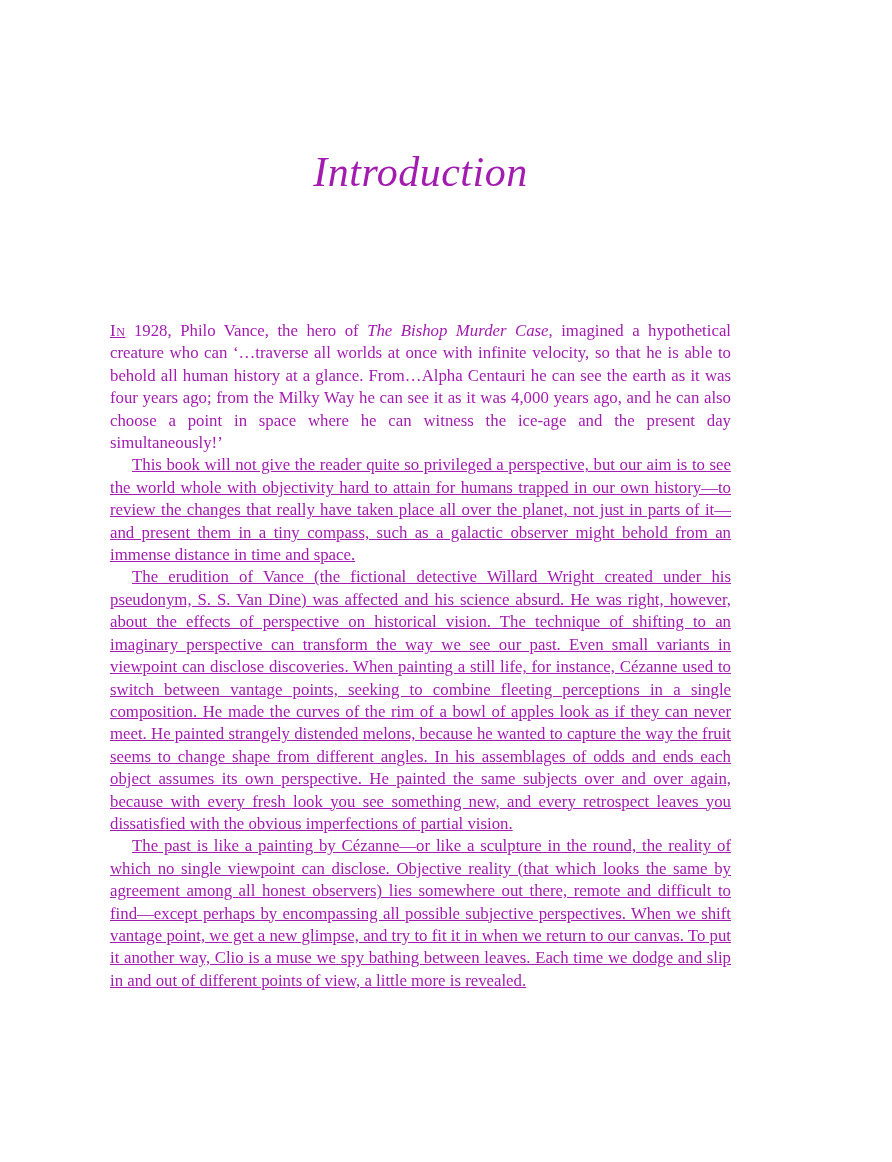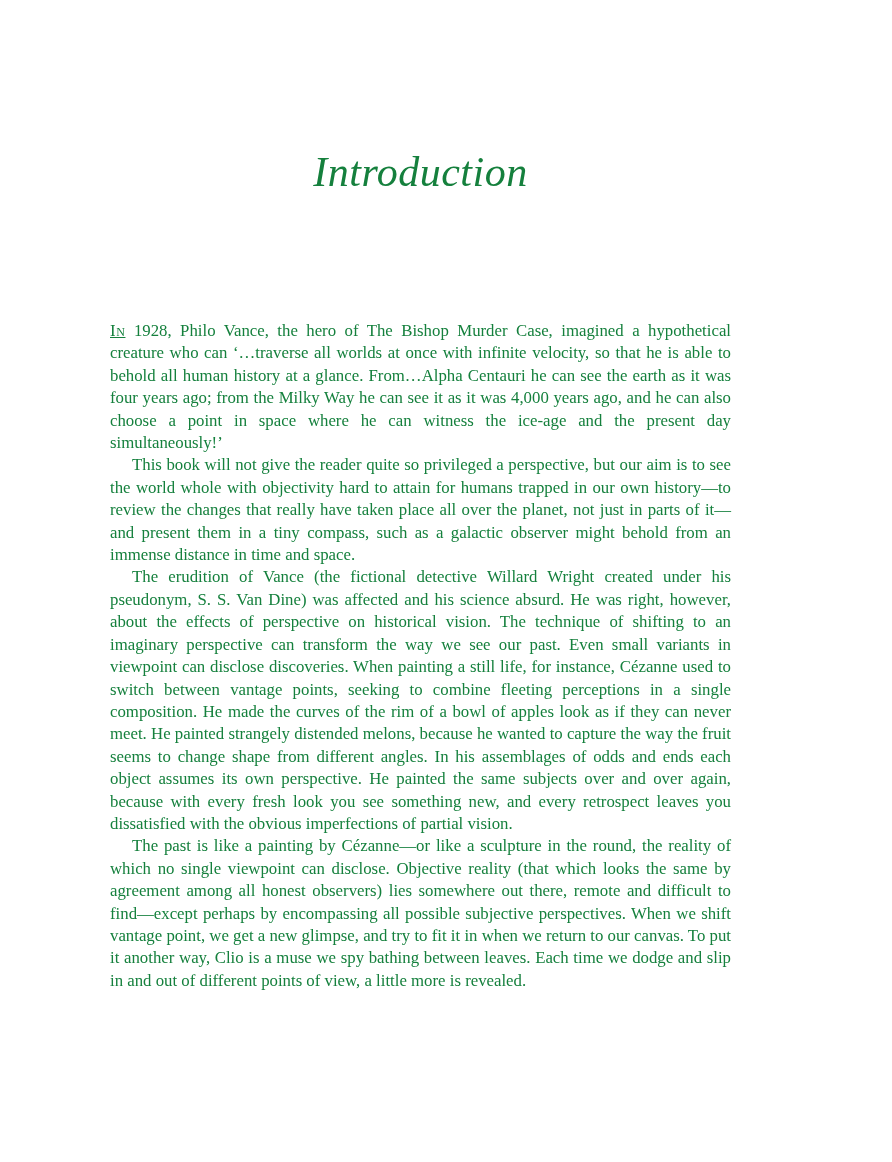--- a/index.html
+++ b/index.html
@@ -6,21 +6,21 @@
     margin: 0;
     padding: 0;
     background: #ffffff;
   }
   .page {
     position: relative;
     width: 892px;
     height: 1162px;
     background: #ffffff;
     font-family: "Liberation Serif", serif;
-    color: #15803d;
+    color: #a21caf;
     overflow: hidden;
   }
   .title {
     position: absolute;
     top: 148px;
     left: 110px;
     width: 621px;
     margin: 0;
     text-align: center;
     font-style: italic;
@@ -37,27 +37,29 @@
     font-size: 16.8px;
     line-height: 22.4px;
     text-align: justify;
   }
   .text-block p {
     margin: 0;
     padding: 0;
   }
   .text-block p.indent {
     text-indent: 22px;
+    text-decoration: underline;
   }
   .seg-smallcaps {
     font-variant: small-caps;
     letter-spacing: 0.6px;
     text-decoration: underline;
   }
   .seg-italic {
+    font-style: italic;
   }
 </style>
 </head>
 <body>
 
 <div class="page">
   <h1 class="title">Introduction</h1>
   <div class="text-block">
       <p><span class="seg-smallcaps">In</span><span> 1928, Philo Vance, the hero of </span><span class="seg-italic">The Bishop Murder Case</span><span>, imagined a hypothetical creature who can ‘…traverse all worlds at once with infinite velocity, so that he is able to behold all human history at a glance. From…Alpha Centauri he can see the earth as it was four years ago; from the Milky Way he can see it as it was 4,000 years ago, and he can also choose a point in space where he can witness the ice-age and the present day simultaneously!’</span></p>
       <p class="indent"><span>This book will not give the reader quite so privileged a perspective, but our aim is to see the world whole with objectivity hard to attain for humans trapped in our own history—to review the changes that really have taken place all over the planet, not just in parts of it—and present them in a tiny compass, such as a galactic observer might behold from an immense distance in time and space.</span></p>

